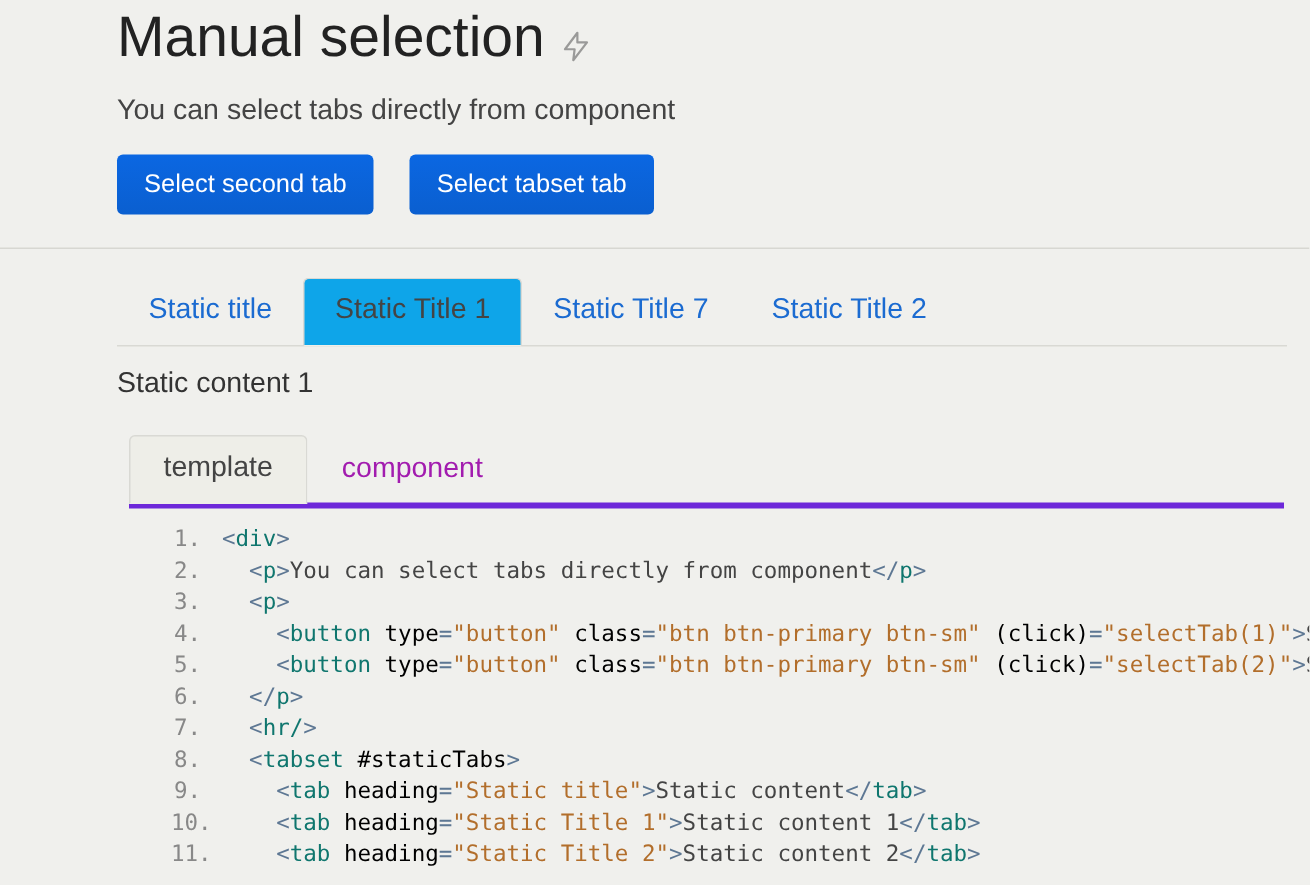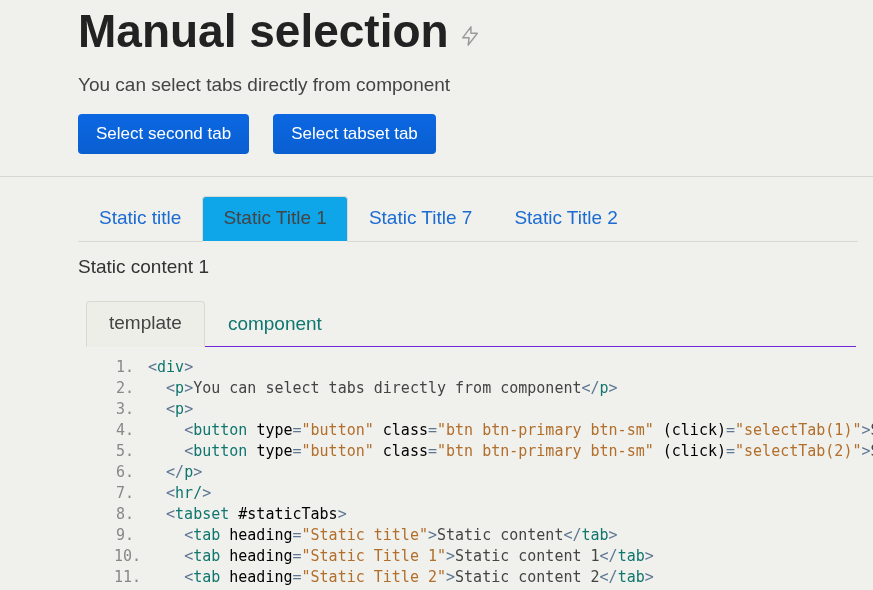--- a/index.html
+++ b/index.html
@@ -16,22 +16,22 @@
   .page {
     padding: 0 0 0 78px;
   }
   .heading-row {
     display: flex;
     align-items: center;
     gap: 10px;
     padding-top: 4px;
   }
   h1 {
-    font-size: 46px;
-    font-weight: 700;
+    font-size: 38px;
+    font-weight: 400;
     margin: 0 0 10px 0;
     color: #222;
   }
   .bolt {
     width: 22px;
     height: 28px;
     opacity: 0.55;
   }
   .subtitle {
     font-size: 19px;
@@ -86,28 +86,28 @@
     border-radius: 4px 4px 0 0;
   }
   .tab-content {
     font-size: 19px;
     color: #333;
     padding: 14px 0 22px 0;
   }
   .code-tabset {
     display: flex;
     align-items: flex-end;
-    border-bottom: 1px solid #6d28d9;
+    border-bottom: 4px solid #6d28d9;
     margin-left: 8px;
     width: 770px;
   }
   .code-tab {
     padding: 10px 22px 12px 22px;
     font-size: 19px;
-    color: #0f766e;
+    color: #a21caf;
     cursor: pointer;
     border: 1px solid transparent;
     border-bottom: none;
     position: relative;
     top: 1px;
   }
   .code-tab.active {
     color: #444;
     background: #eeeee8;
     border: 1px solid #d9d9d4;

